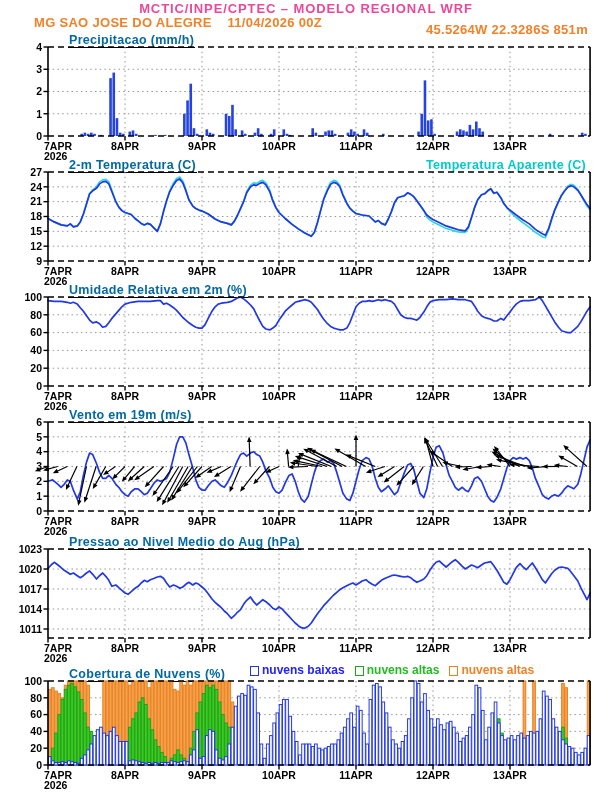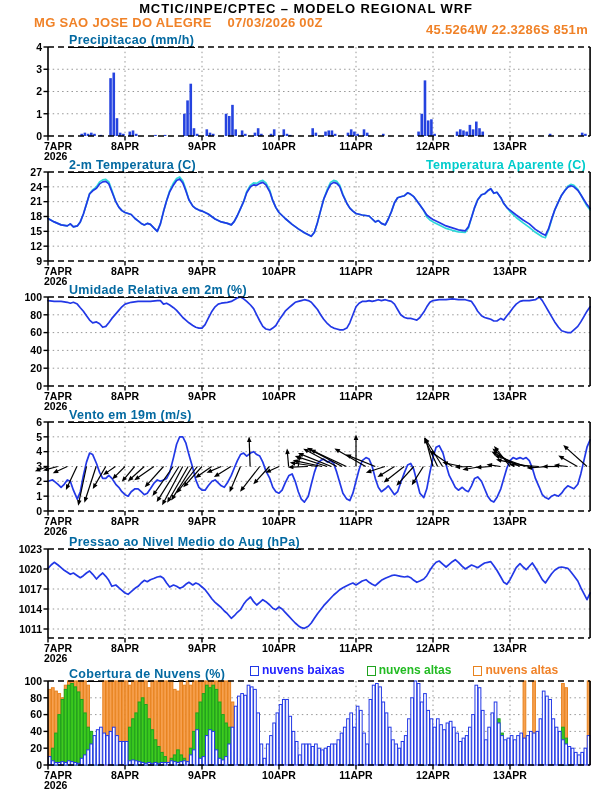--- a/index.html
+++ b/index.html
@@ -5,30 +5,30 @@
   html,body{margin:0;padding:0}
   body{width:612px;height:792px;background:#fff;position:relative;overflow:hidden;
        font-family:"Liberation Sans",sans-serif;font-weight:bold}
   .abs{position:absolute}
   #main-title{top:1px;left:0;width:612px;text-align:center;font-size:13px;letter-spacing:.9px}
   #station-line{top:15px;left:34px;font-size:13px;letter-spacing:.3px;white-space:pre}
   #coords-line{top:22px;right:24px;font-size:13px;letter-spacing:.3px}
   .ptitle{font-size:12.5px;color:#0369a1;line-height:14px;letter-spacing:.3px;
           border-bottom:1.6px solid #000;padding:0 1px}
   .ptitle-right{font-size:12.5px;line-height:14px;letter-spacing:.3px}
-  #legend{display:flex;align-items:flex-start;gap:22px}
+  #legend{display:flex;align-items:flex-start;gap:10px}
   .leg{display:flex;align-items:center;gap:3px;font-size:12px;line-height:13px}
   .swatch{width:7px;height:8px;border:1.6px solid;background:#fff;display:inline-block}
   svg{position:absolute;left:0;top:0;pointer-events:none}
 </style>
 </head>
 <body>
 
-<div class="abs" id="main-title" style="color: #000000;">MCTIC/INPE/CPTEC – MODELO REGIONAL WRF</div>
-<div class="abs" id="station-line" style="color: rgb(240, 130, 40);">MG SAO JOSE DO ALEGRE    07/03/2026 00Z</div>
+<div class="abs" id="main-title" style="color: #ec4899;">MCTIC/INPE/CPTEC – MODELO REGIONAL WRF</div>
+<div class="abs" id="station-line" style="color: rgb(240, 130, 40);">MG SAO JOSE DO ALEGRE    11/04/2026 00Z</div>
 <div class="abs" id="coords-line" style="color: rgb(240, 130, 40);">45.5264W 22.3286S 851m</div>
 
 <div class="abs" style="top:30px;left:68px"><span class="ptitle">Precipitacao (mm/h)</span></div>
 <div class="abs" style="top:155px;left:68px"><span class="ptitle">2-m Temperatura (C)</span></div>
 <div class="abs" style="top:155px;right:26px"><span class="ptitle-right" id="app-temp-title" style="color: rgb(0, 204, 204); margin-top: 11px;">Temperatura Aparente (C)</span></div>
 <div class="abs" style="top:280px;left:68px"><span class="ptitle">Umidade Relativa em 2m (%)</span></div>
 <div class="abs" style="top:405px;left:68px"><span class="ptitle">Vento em 19m (m/s)</span></div>
 <div class="abs" style="top:532px;left:68px"><span class="ptitle">Pressao ao Nivel Medio do Aug (hPa)</span></div>
 <div class="abs" style="top:664px;left:68px"><span class="ptitle">Cobertura de Nuvens (%)</span></div>
 

